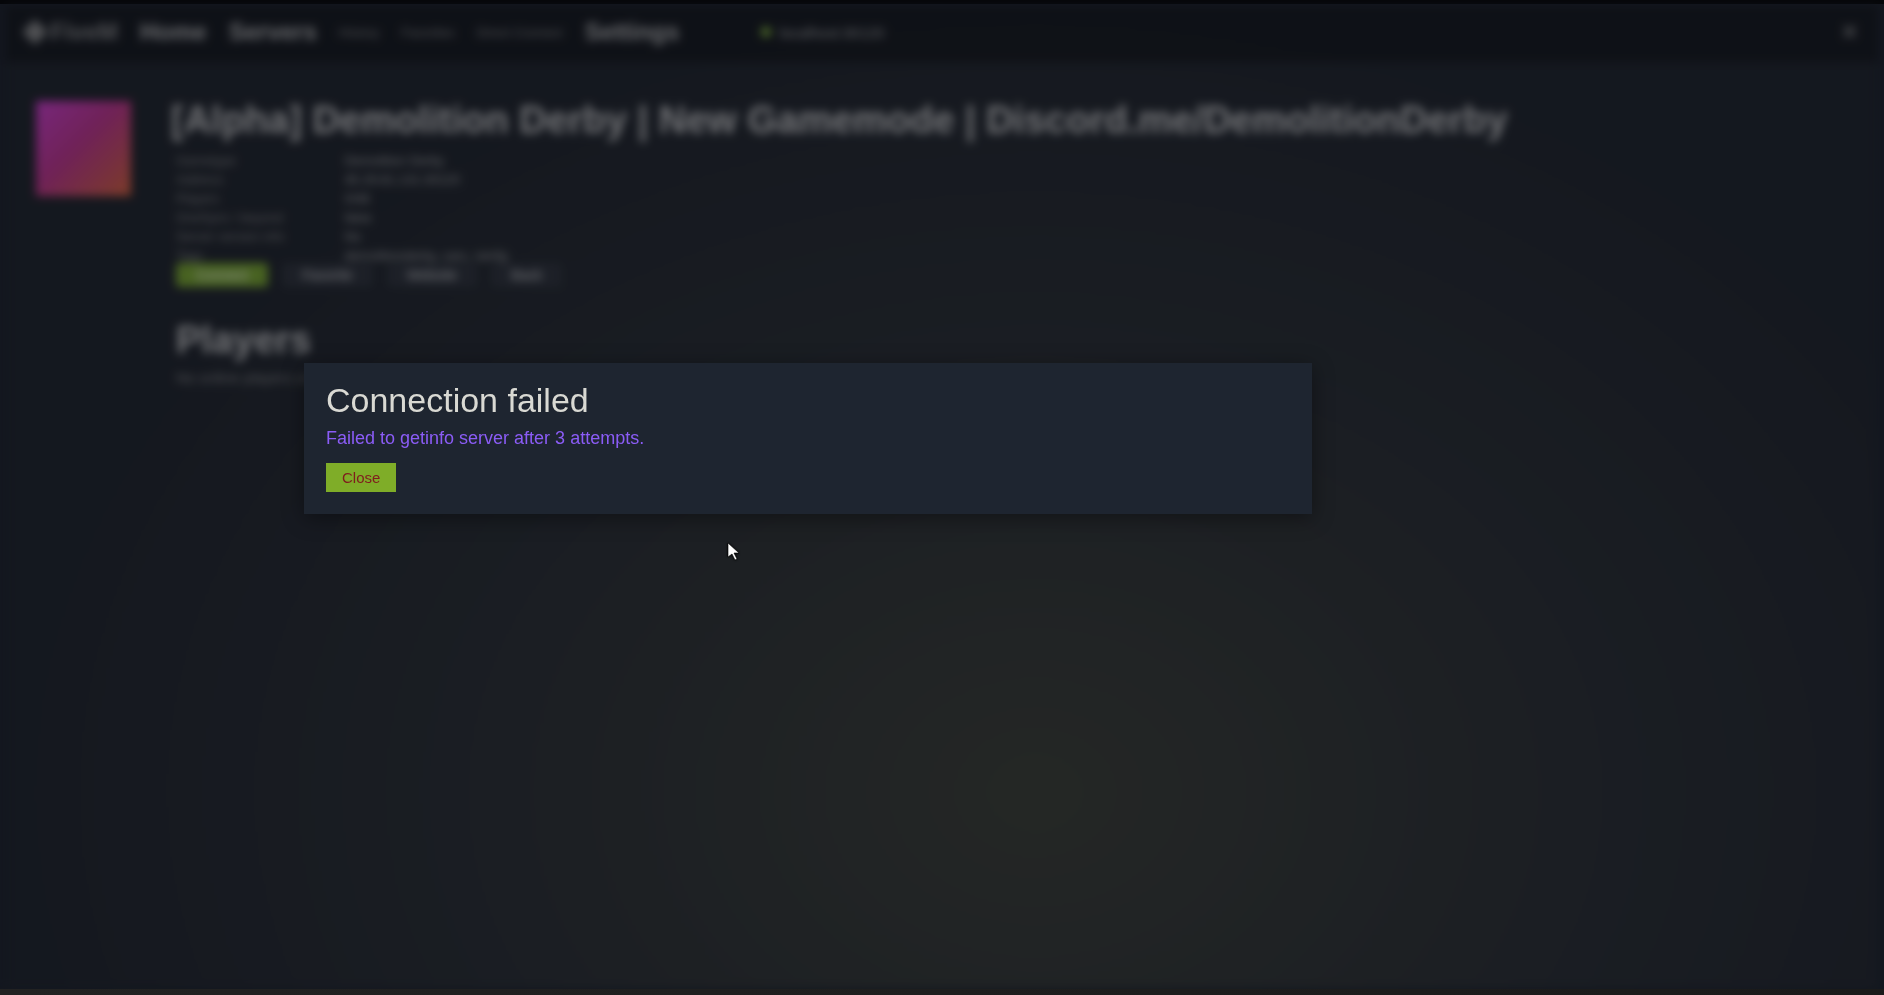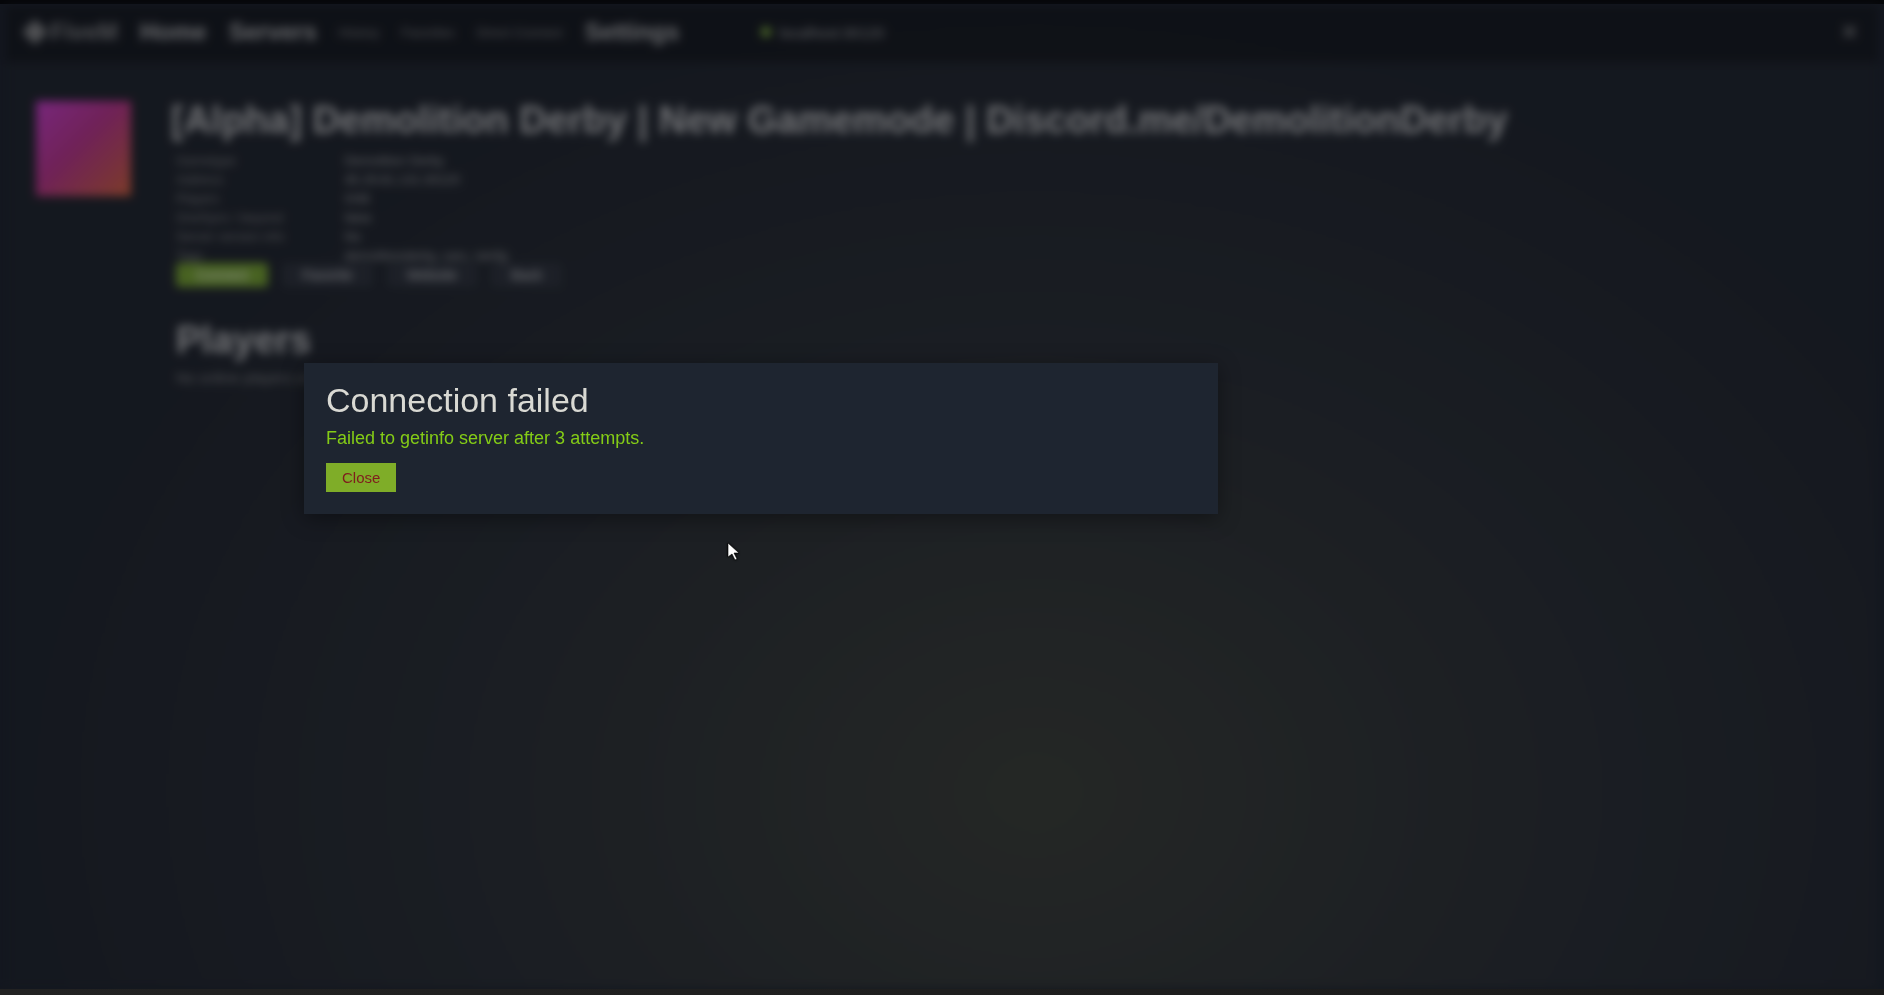--- a/index.html
+++ b/index.html
@@ -85,34 +85,34 @@
 
   
   .modal-bg {
     position:absolute; inset:0;
     background: rgba(10,14,20,0.45);
   }
   .modal {
     position:absolute;
     top: 363px;
     left: 304px;
-    width: 914px;
+    width: 1008px;
     background: #1e2530;
     padding: 18px 22px 22px 22px;
     box-shadow: 0 4px 20px rgba(0,0,0,0.4);
   }
   .modal h1 {
     font-size: 34px;
     font-weight: 400;
     color: #d9d9d3;
     margin-bottom: 8px;
   }
   .modal p {
     font-size: 18px;
-    color: #84cc16;
+    color: #8b5cf6;
     margin-bottom: 14px;
   }
   .modal .close-btn {
     display:inline-block;
     background: #7fad28;
     color: #7f1d1d;
     font-size: 15px;
     padding: 6px 16px;
     border: none;
     cursor: pointer;

